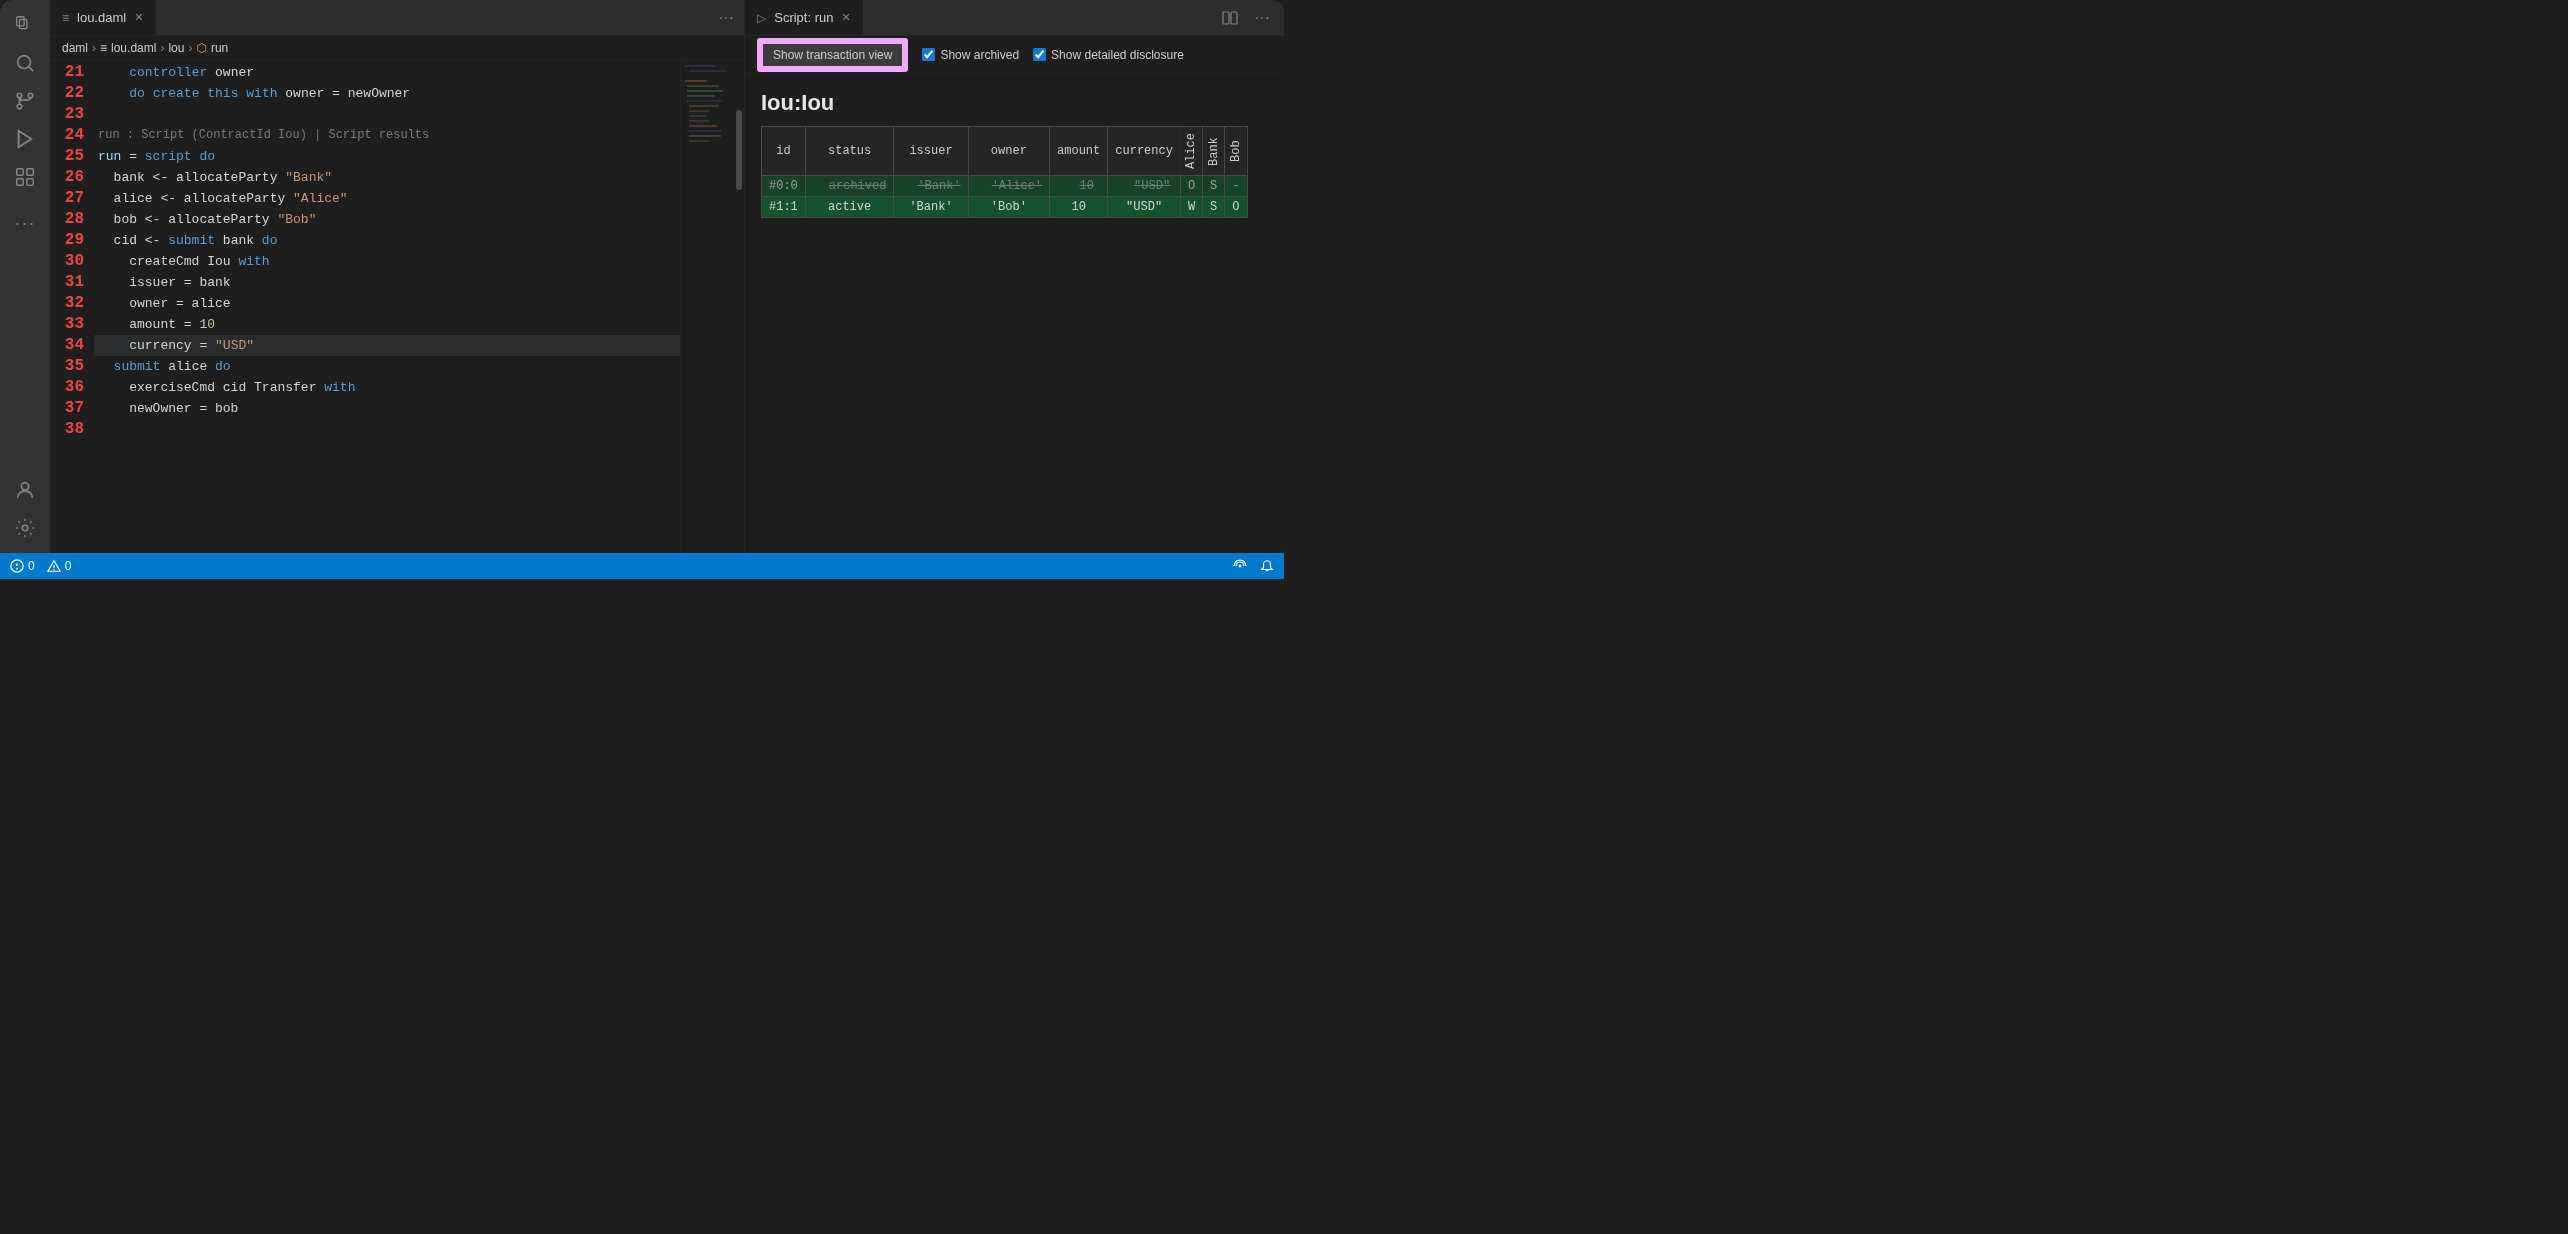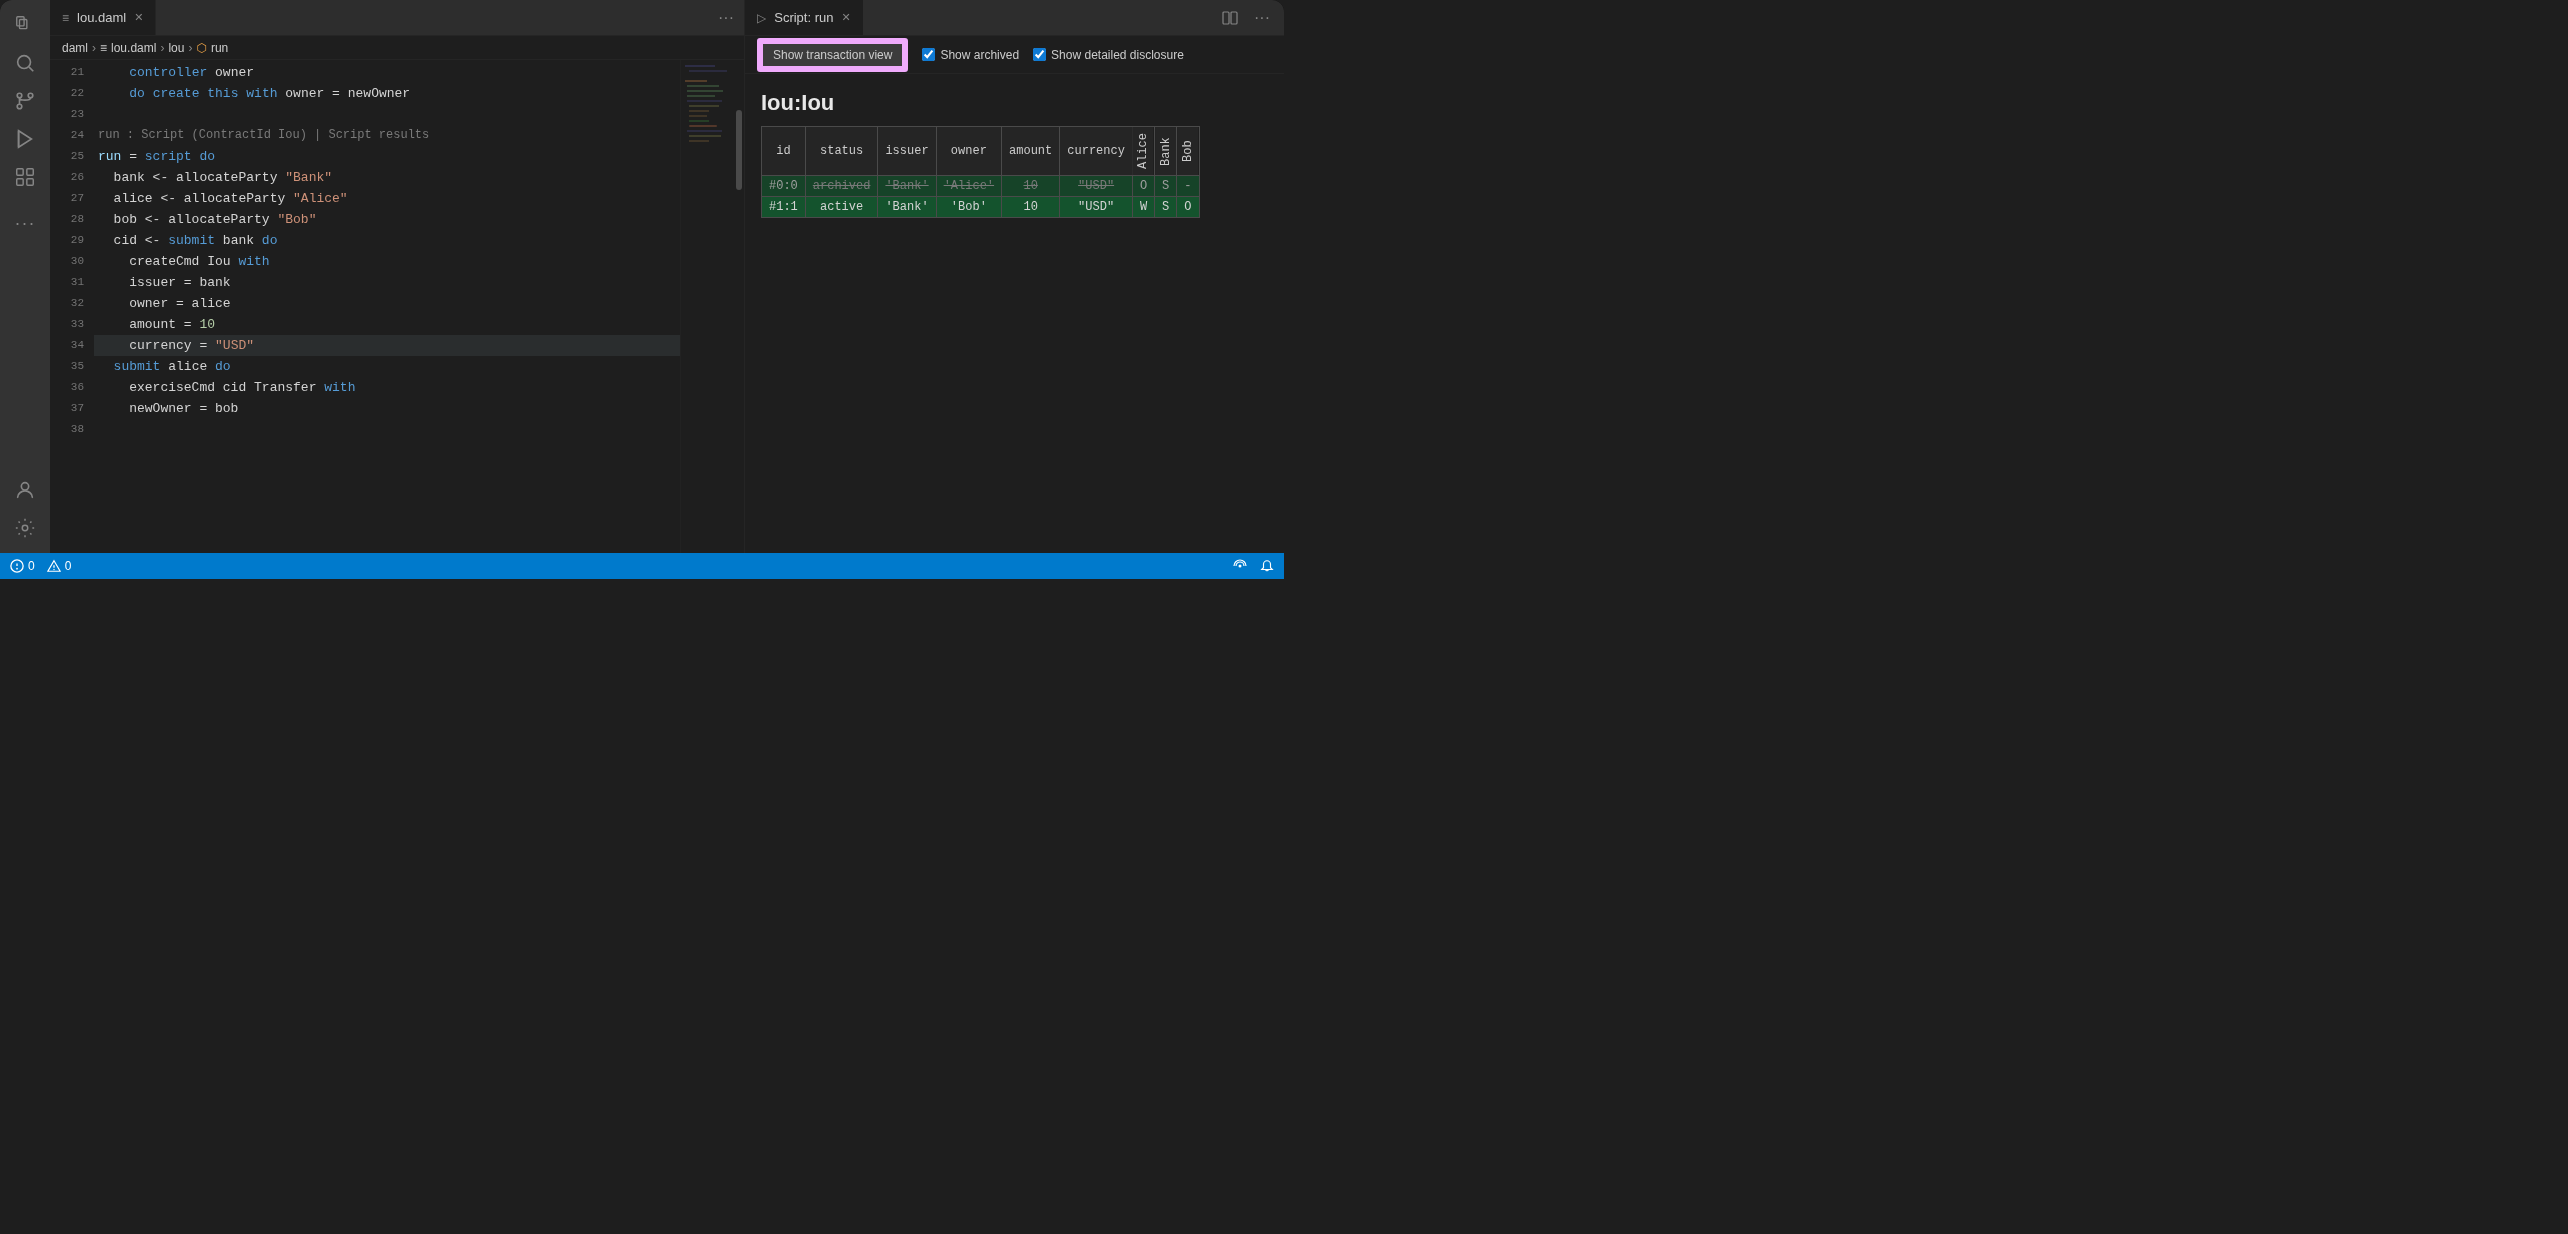--- a/index.html
+++ b/index.html
@@ -154,27 +154,28 @@
     .code-editor {
       flex: 1;
       overflow: hidden;
       position: relative;
       display: flex;
     }
     .line-numbers {
       width: 44px;
       text-align: right;
       padding-right: 10px;
-      color: #737373;
-      font-size: 11px;
+      color: #ef4444;
+      font-size: 16px;
       line-height: 21px;
       font-family: 'Menlo', 'Monaco', 'Courier New', monospace;
       padding-top: 2px;
       user-select: none;
       flex-shrink: 0;
+      font-weight: bold;
     }
     .code-content {
       flex: 1;
       font-family: 'Menlo', 'Monaco', 'Courier New', monospace;
       font-size: 13px;
       line-height: 21px;
       padding-top: 2px;
       overflow: hidden;
       color: #d4d4d4;
       position: relative;
@@ -331,20 +332,21 @@
       padding: 6px 3px;
       max-width: 22px;
     }
     .script-table td {
       background: #14532d;
       text-align: center;
     }
     .status-archived {
       color: #a0a0a0;
       text-decoration: line-through;
+      margin-left: 16px;
     }
     .status-active {
       color: #d4d4d4;
     }
     .row-archived td {
       opacity: 0.7;
     }
 
     
     .status-bar {

